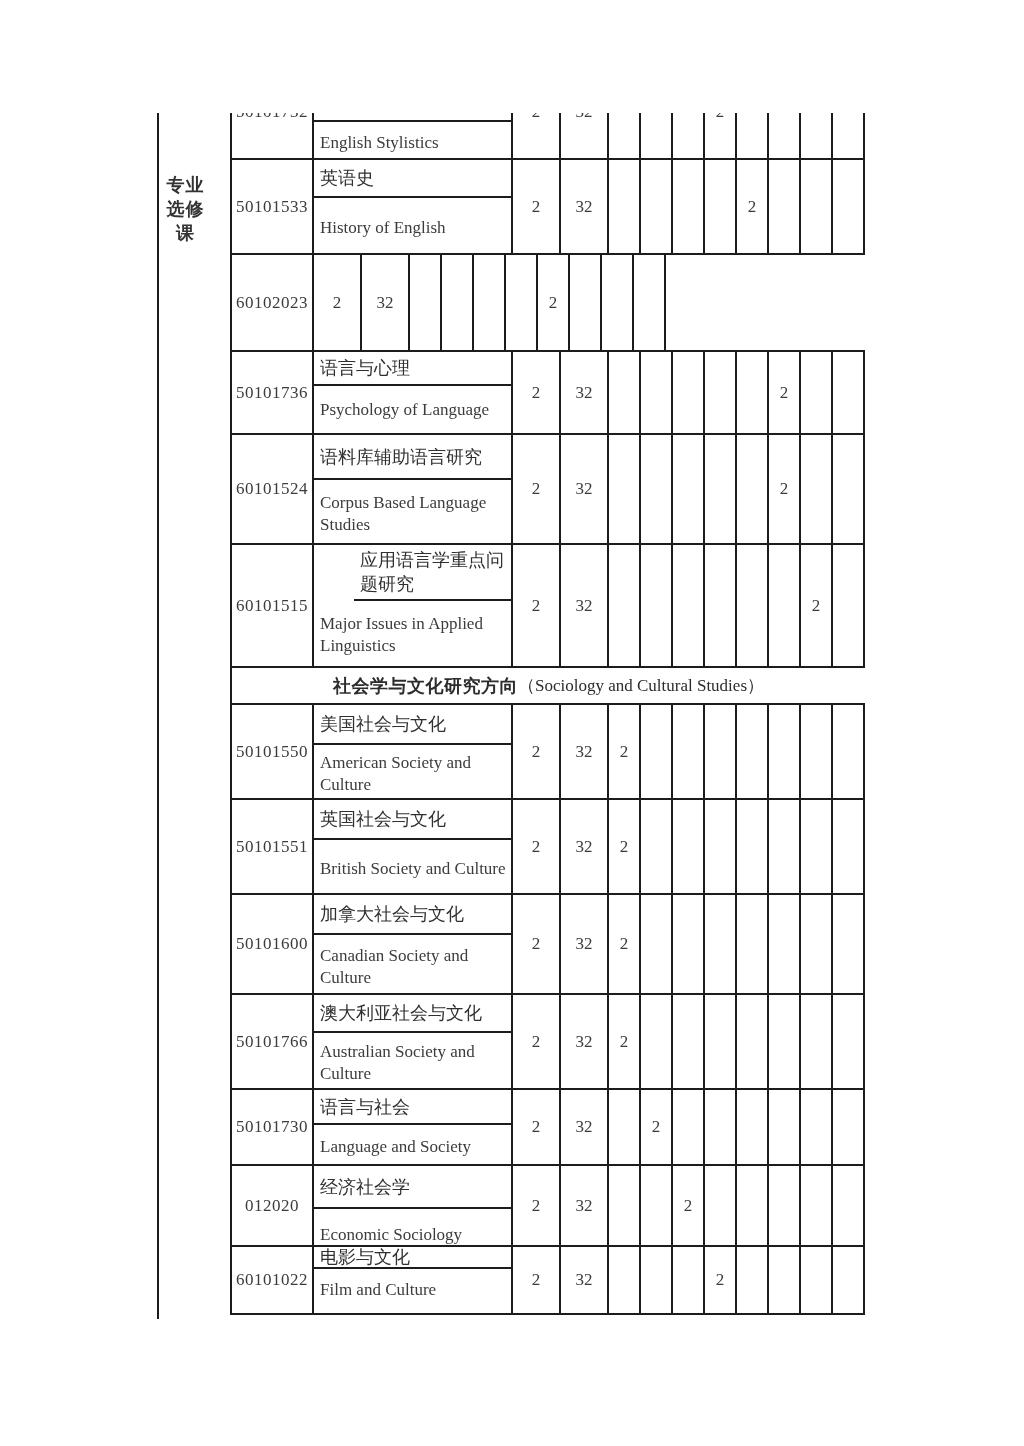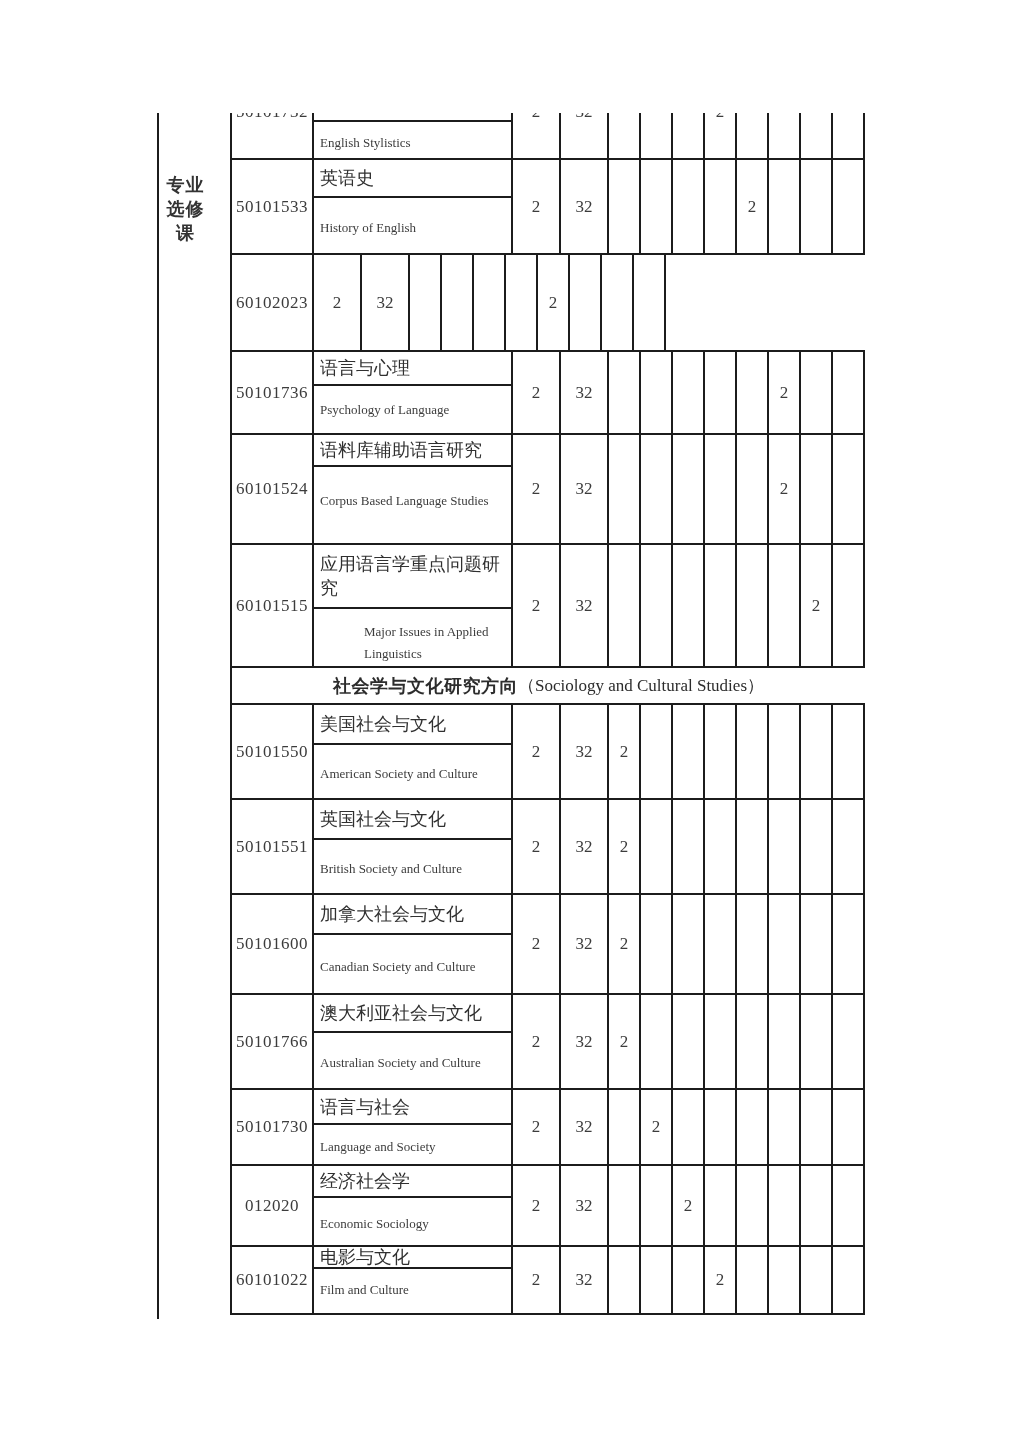--- a/index.html
+++ b/index.html
@@ -35,21 +35,21 @@
   .cell.name{width:199px;flex:none;display:block;padding:0;}
   .cell.num{width:48px;flex:none;}
   .cell.sem{width:32px;flex:none;}
   .name .cn{
     box-sizing:border-box;border-bottom:2px solid #1c1c1c;
     display:flex;align-items:center;padding:0 4px 0 6px;
     font-size:18px;color:#303030;line-height:24px;
   }
   .name .en{
     box-sizing:border-box;display:flex;align-items:center;
-    padding:8px 4px 1px 6px;font-size:13px;line-height:22px;
+    padding:8px 4px 1px 6px;font-size:17px;line-height:22px;
   }
   
   #clip-row{overflow:hidden;position:relative;}
   
   .sect{
     justify-content:center;align-items:center;display:flex;
     font-size:17px;color:#2c2c2c;
   }
   .sect .cnpart{
     font-family:"Liberation Sans","DejaVu Sans",sans-serif;
@@ -128,39 +128,39 @@
         <div class="cell sem"></div>
         <div class="cell sem"></div>
         <div class="cell sem"></div>
         <div class="cell sem">2</div>
         <div class="cell sem"></div>
         <div class="cell sem"></div>
       </div>
       <div class="row" style="height: 110px;">
         <div class="cell code">60101524</div>
         <div class="cell name">
-          <div class="cn" style="height: 32px; font-family: Liberation Serif, serif;">语料库辅助语言研究</div>
+          <div class="cn" style="height: 45px; font-family: Liberation Serif, serif;">语料库辅助语言研究</div>
           <div class="en" style="height: 61px;">Corpus Based Language Studies</div>
         </div>
         <div class="cell num">2</div>
         <div class="cell num">32</div>
         <div class="cell sem"></div>
         <div class="cell sem"></div>
         <div class="cell sem"></div>
         <div class="cell sem"></div>
         <div class="cell sem"></div>
         <div class="cell sem">2</div>
         <div class="cell sem"></div>
         <div class="cell sem"></div>
       </div>
       <div class="row" style="height: 123px;">
         <div class="cell code">60101515</div>
         <div class="cell name">
-          <div class="cn" style="height: 64px;">应用语言学重点问题研究</div>
-          <div class="en" style="height: 61px; margin-left: 44px;">Major Issues in Applied Linguistics</div>
+          <div class="cn" style="height: 56px; margin-left: 40px;">应用语言学重点问题研究</div>
+          <div class="en" style="height: 61px;">Major Issues in Applied Linguistics</div>
         </div>
         <div class="cell num">2</div>
         <div class="cell num">32</div>
         <div class="cell sem"></div>
         <div class="cell sem"></div>
         <div class="cell sem"></div>
         <div class="cell sem"></div>
         <div class="cell sem"></div>
         <div class="cell sem"></div>
         <div class="cell sem">2</div>
@@ -251,21 +251,21 @@
         <div class="cell sem"></div>
         <div class="cell sem"></div>
         <div class="cell sem"></div>
         <div class="cell sem"></div>
         <div class="cell sem"></div>
         <div class="cell sem"></div>
       </div>
       <div class="row" style="height: 81px;">
         <div class="cell code">012020</div>
         <div class="cell name">
-          <div class="cn" style="height: 32px;">经济社会学</div>
+          <div class="cn" style="height: 43px;">经济社会学</div>
           <div class="en" style="height: 44px;">Economic Sociology</div>
         </div>
         <div class="cell num">2</div>
         <div class="cell num">32</div>
         <div class="cell sem"></div>
         <div class="cell sem"></div>
         <div class="cell sem">2</div>
         <div class="cell sem"></div>
         <div class="cell sem"></div>
         <div class="cell sem"></div>

